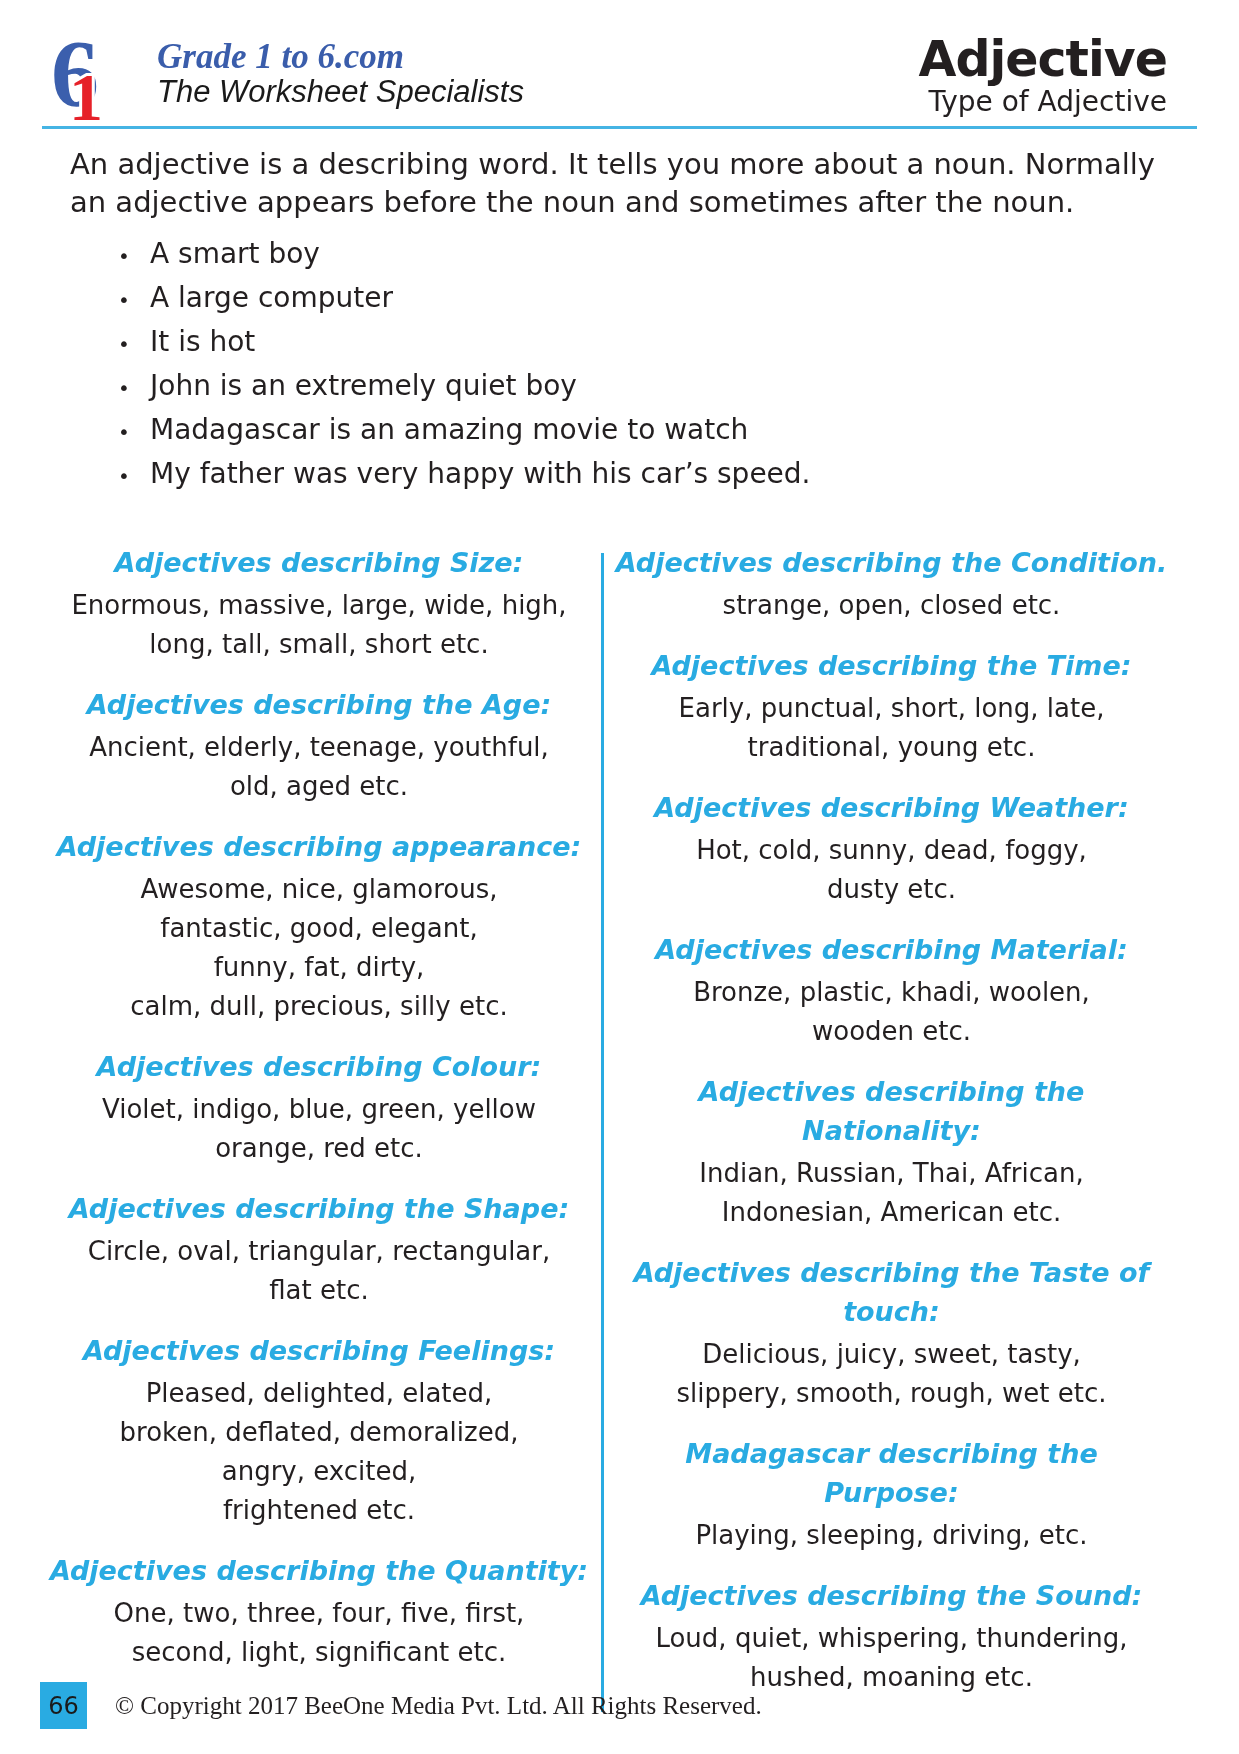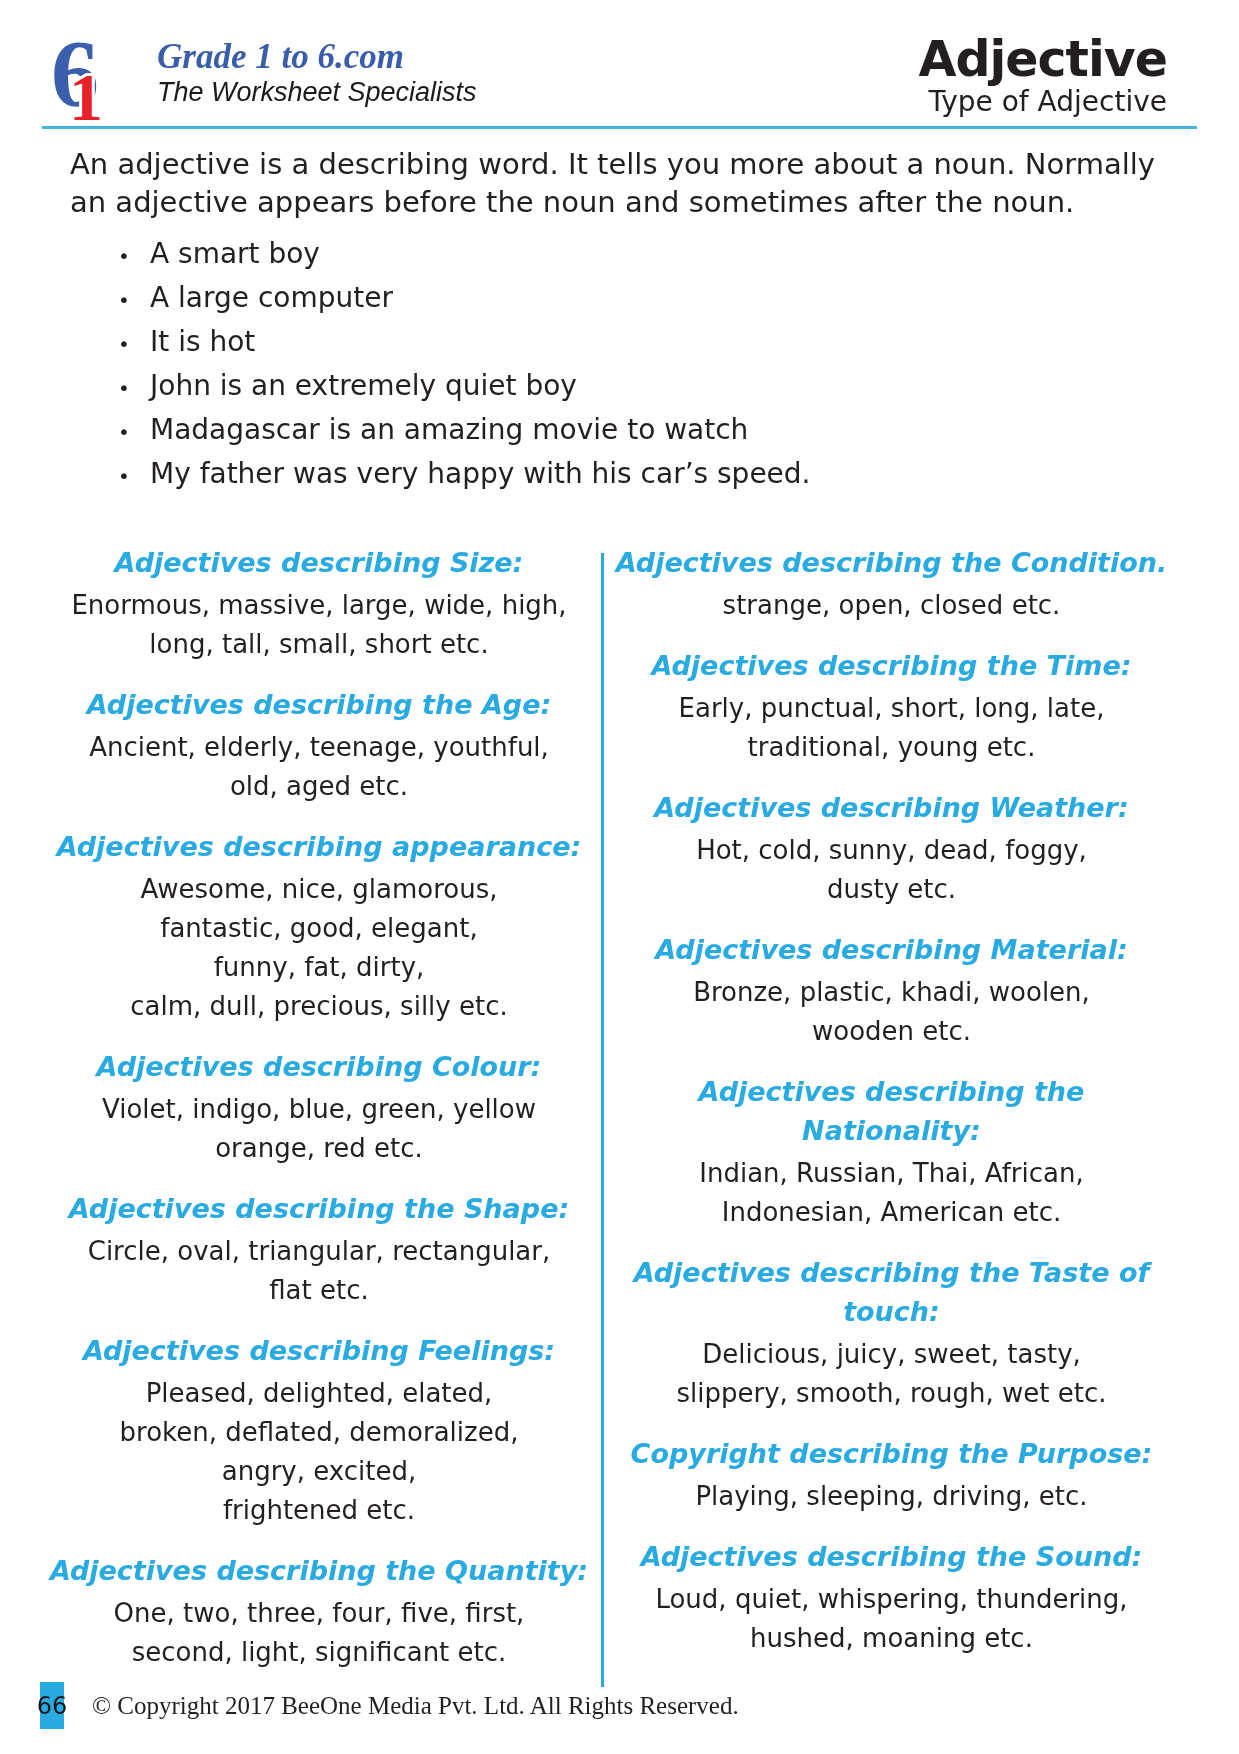--- a/index.html
+++ b/index.html
@@ -22,21 +22,21 @@
   .logo-mark { width:110px; height:96px; flex:0 0 auto; }
   .brand-text { margin-left:2px; padding-top:12px;font-style:italic; }
   .site-name {
     font-family:"Liberation Serif", serif;
     font-weight:bold;
     font-size:35px; line-height:38px;
     color:#3a5dab;
   }
   .tagline {
     font-family:"Liberation Sans", sans-serif;
-    font-size:27px; line-height:32px;
+    font-size:31px; line-height:32px;
     color:#1a1a1a;
   }
   .masthead { text-align:right; padding-top:8px; }
   .doc-title {
     font-family:"DejaVu Sans", sans-serif;
     font-weight:bold;
     font-size:49px; line-height:52px;
     letter-spacing:-1px;
     color:#231f20;
   }
@@ -91,21 +91,21 @@
     font-size:26px; line-height:39px;
     color:#231f20;
   }
 
   
   .footer {
     position:absolute; left:40px; top:1682px;
     display:flex; align-items:center;
   }
   .page-num {
-    width:24px; height:47px;
+    width:47px; height:47px;
     background:#29abe2;
     color:#1a1a1a;
     font-size:24px;
     display:flex; align-items:center; justify-content:center;
   }
   .copyright {
     font-family:"Liberation Serif", serif;
     font-size:25px;
     color:#231f20;
     margin-left:28px;
@@ -248,21 +248,21 @@
         <div class="sec-line">Indonesian, American etc.</div>
       </section>
 
       <section class="sec">
         <h3 class="sec-h">Adjectives describing the Taste of touch:</h3>
         <div class="sec-line">Delicious, juicy, sweet, tasty,</div>
         <div class="sec-line">slippery, smooth, rough, wet etc.</div>
       </section>
 
       <section class="sec">
-        <h3 class="sec-h">Copyright describing the Purpose:</h3>
+        <h3 class="sec-h">Madagascar describing the Purpose:</h3>
         <div class="sec-line">Playing, sleeping, driving, etc.</div>
       </section>
 
       <section class="sec">
         <h3 class="sec-h">Adjectives describing the Sound:</h3>
         <div class="sec-line">Loud, quiet, whispering, thundering,</div>
         <div class="sec-line">hushed, moaning etc.</div>
       </section>
 
     </div>

